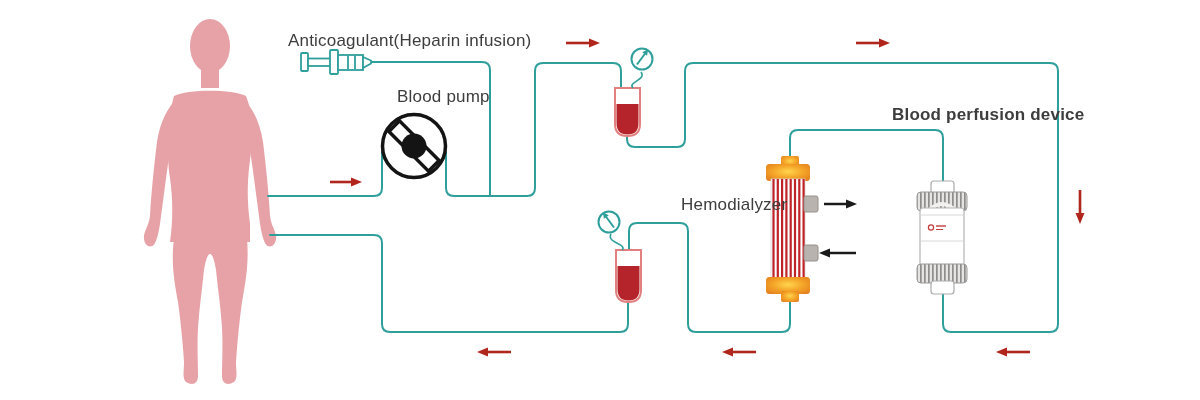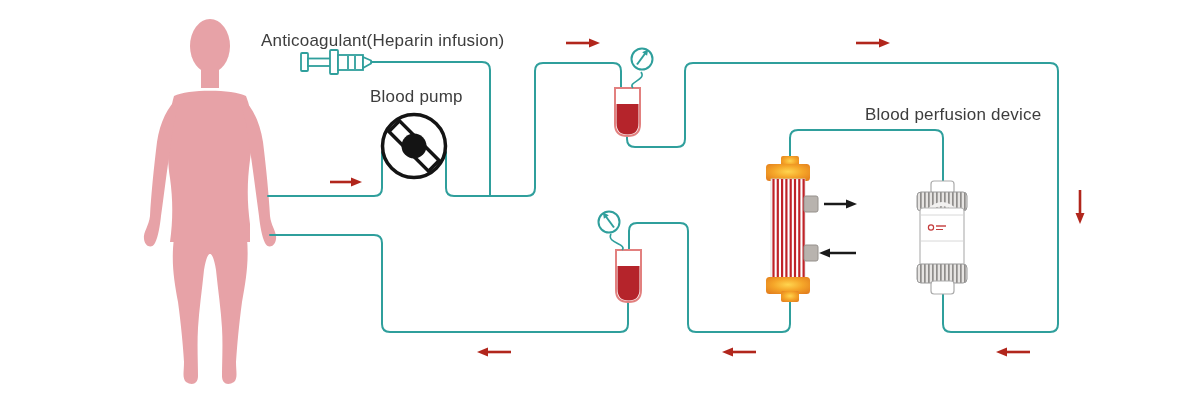--- a/index.html
+++ b/index.html
@@ -10,25 +10,26 @@
     font-family:"Liberation Sans", sans-serif;
     overflow:hidden;
   }
   #circuit-svg{position:absolute;left:0;top:0;}
   .diagram-label{
     position:absolute;
     color:#3d3d3d;
     font-size:17px;
     letter-spacing:0.2px;
     white-space:nowrap;
+    margin-left:27px;
   }
   #lbl-anticoagulant{left:261px;top:31px;}
   #lbl-blood-pump{left:370px;top:87px;}
   #lbl-hemodialyzer{left:654px;top:195px;}
-  #lbl-blood-perfusion{left:865px;top:105px;}
+  #lbl-blood-perfusion{left:865px;top:105px;font-weight:bold;}
 </style>
 </head>
 <body>
 
 <div id="canvas">
 
   <svg id="circuit-svg" width="1200" height="400" viewBox="0 0 1200 400">
     <defs>
       <radialGradient id="capGrad" cx="50%" cy="45%" r="75%">
         <stop offset="0%" stop-color="#ffd54f"></stop>
@@ -174,14 +175,15 @@
       </g>
       <g>
         <polygon points="477,352 488,347.5 488,356.5" stroke="none"></polygon>
         <line x1="488" y1="352" x2="511" y2="352" stroke-width="2.6"></line>
       </g>
     </g>
   </svg>
 
   <div class="diagram-label" id="lbl-anticoagulant">Anticoagulant(Heparin infusion)</div>
   <div class="diagram-label" id="lbl-blood-pump">Blood pump</div>
+  <div class="diagram-label" id="lbl-hemodialyzer">Hemodialyzer</div>
   <div class="diagram-label" id="lbl-blood-perfusion">Blood perfusion device</div>
 </div>
 
 </body></html>

